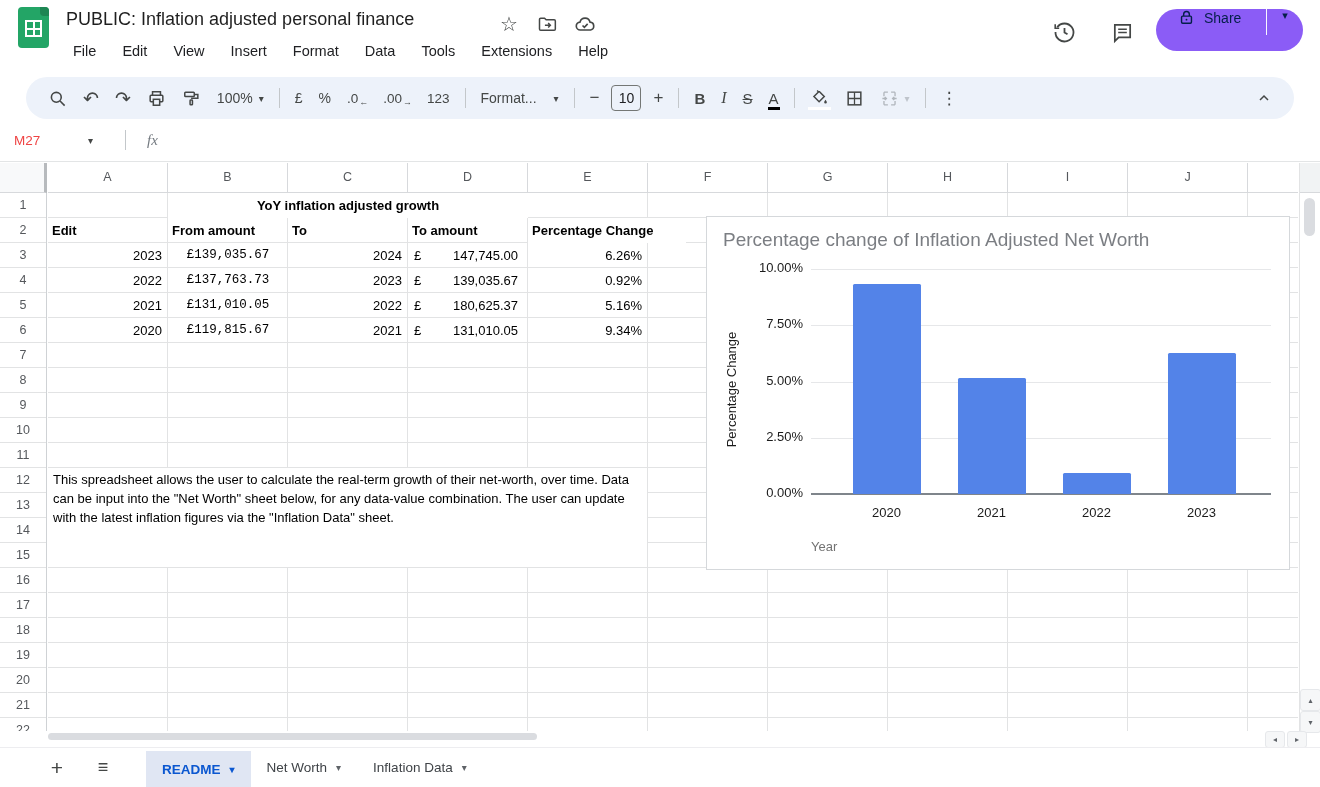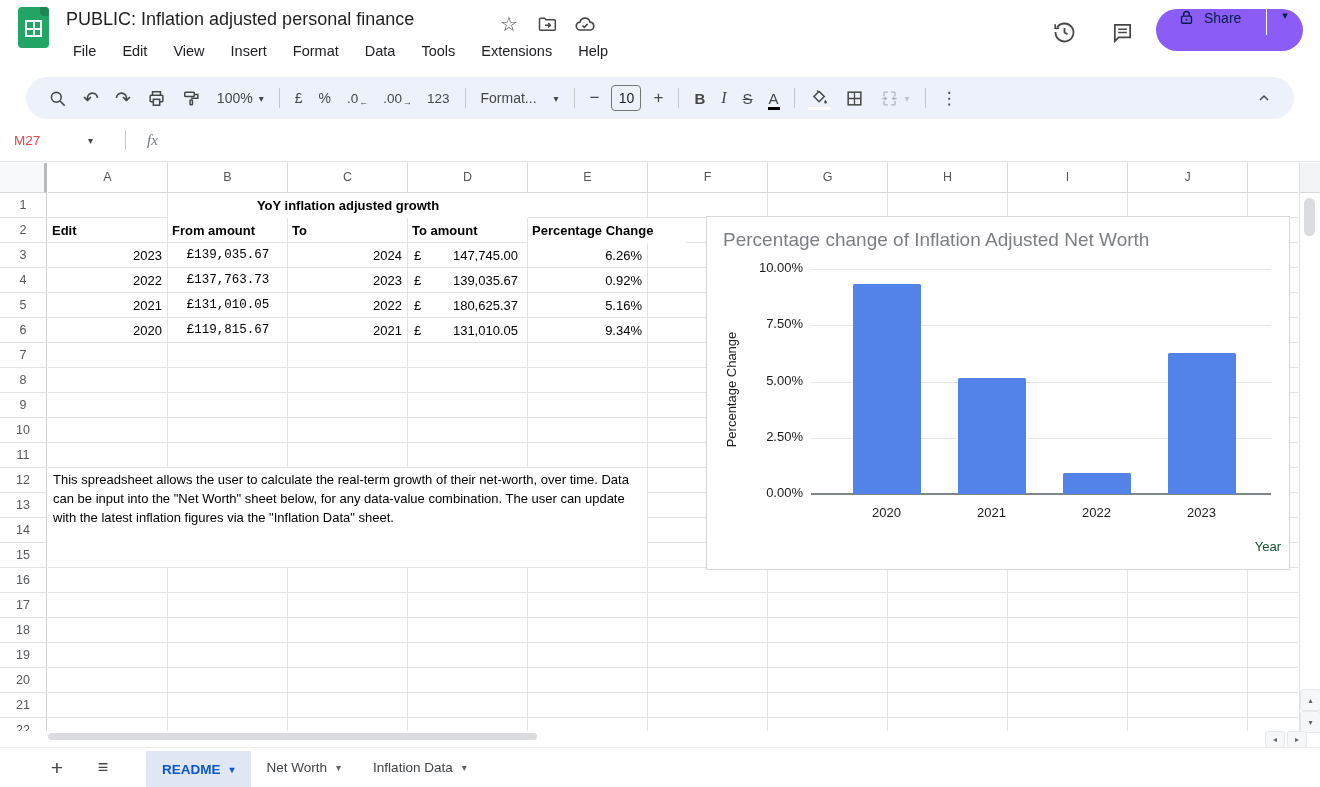--- a/index.html
+++ b/index.html
@@ -80,21 +80,21 @@
   .acct{display:flex;justify-content:space-between;padding:0 10px 0 6px;}
   .bgw{background:#fff;}
   .note-cell{position:absolute;left:48px;top:468px;width:600px;height:100px;background:#fff;
     border-right:1px solid #e2e3e4;border-bottom:1px solid #e2e3e4;box-sizing:border-box;
     padding:2px 6px 0 5px;font-size:13px;line-height:19px;color:#000;white-space:normal;}
 
   
   .chart{position:absolute;left:706px;top:216px;width:584px;height:354px;background:#fff;border:1px solid #d5d8db;box-sizing:border-box;}
   .c-title{position:absolute;left:16px;top:12px;font-size:19px;color:#7b7e83;white-space:nowrap;}
   .c-ylab{position:absolute;left:-41px;top:165px;width:130px;text-align:center;transform:rotate(-90deg);font-size:13px;color:#1b1b1b;}
-  .c-xlab{position:absolute;left:114px;top:322px;width:460px;text-align:right;font-size:13px;color:#14532d;}
+  .c-xlab{position:absolute;left:104px;top:322px;width:460px;text-align:left;font-size:13px;color:#737373;}
   .c-line{position:absolute;}
   .c-ytick{position:absolute;left:34px;width:62px;text-align:right;font-size:13px;color:#1b1b1b;}
   .c-bar{position:absolute;border-radius:1.5px 1.5px 0 0;}
   .c-xtick{position:absolute;top:288px;width:105px;text-align:center;font-size:13px;color:#1b1b1b;}
 
   
   .vhead{position:absolute;left:1300px;top:163px;width:20px;height:29px;background:#f1f3f4;border-bottom:1px solid #d7d9dc;}
   .vline{position:absolute;left:1299px;top:163px;width:1px;height:568px;background:#e2e3e4;}
   .vthumb{position:absolute;left:1304px;top:198px;width:11px;height:38px;background:#dadce0;border-radius:6px;}
   .hthumb{position:absolute;left:48px;top:733px;width:489px;height:7px;background:#dadce0;border-radius:4px;}

